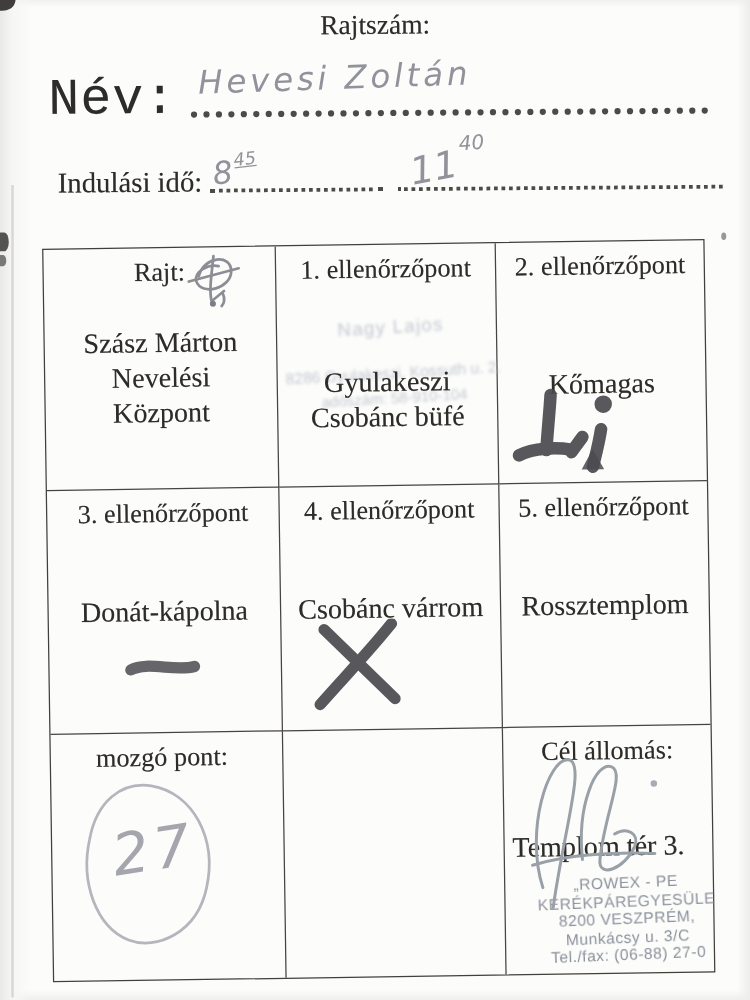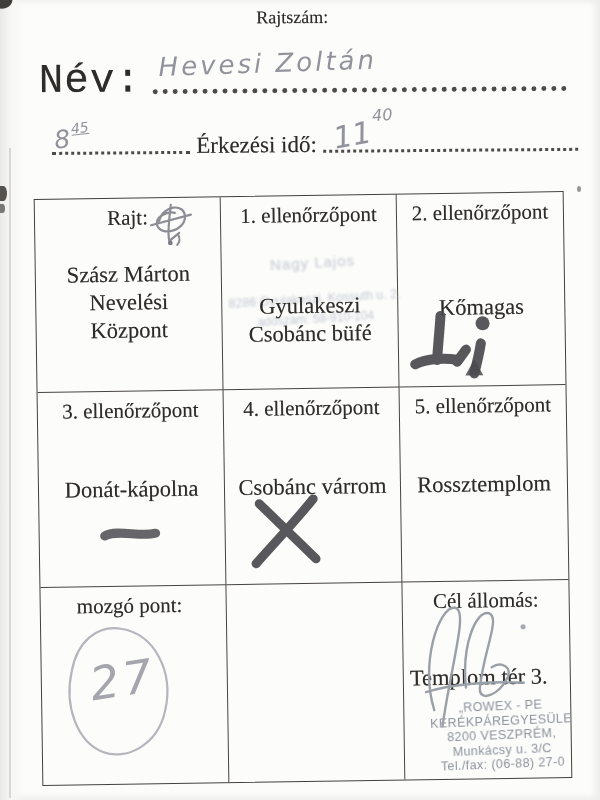--- a/index.html
+++ b/index.html
@@ -16,21 +16,21 @@
   .printed{text-shadow:0.2px 0.2px 0.5px rgba(60,55,50,.45);}
   
   .artifact{position:absolute;}
   #corner-blot{left:-4px;top:-4px;width:16px;height:13px;background:#3f3e3b;border-radius:0 0 70% 0;transform:rotate(8deg);}
   #left-edge-line{left:9px;top:148px;width:2px;height:650px;background:#d7d7d4;}
   #left-blot1{left:0;top:186px;width:7px;height:15px;background:#55534f;border-radius:0 60% 60% 0;}
   #left-blot2{left:0;top:204px;width:5px;height:9px;background:#7a7874;border-radius:0 50% 50% 0;}
   #right-spec{left:577px;top:186px;width:4px;height:6px;background:#9a9894;border-radius:50%;}
   
   #top-block{position:absolute;left:0;top:0;width:600px;transform:rotate(-0.45deg);transform-origin:50% 0;}
-  #rajtszam{position:absolute;left:256px;top:7px;font-size:18px;}
+  #rajtszam{position:absolute;left:256px;top:7px;font-size:22px;}
   #nev-row{position:absolute;left:38px;top:56px;width:532px;display:flex;align-items:flex-end;}
   #nev-label{font-size:41px;letter-spacing:1px;font-family:Liberation Mono, monospace;}
   .dotline{position:relative;}
   #nev-dots{flex:1;margin:0 4px 9px 12px;border-bottom:5px dotted #4d4b47;height:0;}
   #time-row{position:absolute;left:45px;top:132px;width:532px;display:flex;align-items:flex-end;font-size:23px;}
   #start-dots{width:138px;margin:0 6px 5px 6px;border-bottom:3px dotted #4d4b47;height:0;}
   #arrive-dots{flex:1;margin:0 0 5px 6px;border-bottom:3px dotted #4d4b47;height:0;}
   
   .hand{font-family:"DejaVu Sans",sans-serif;color:#91929b;font-style:italic;}
   #nev-hand{position:absolute;left:6px;top:-40px;font-size:26px;letter-spacing:3px;transform:rotate(-1.5deg);white-space:nowrap;}
@@ -76,24 +76,24 @@
   <div id="rajtszam" class="printed">Rajtszám:</div>
 
   <div id="nev-row">
     <span id="nev-label" class="printed">Név:</span>
     <span id="nev-dots" class="dotline">
       <span id="nev-hand" class="hand">Hevesi Zoltán</span>
     </span>
   </div>
 
   <div id="time-row">
+    <span class="printed">Indulási idő:</span>
     <span id="start-dots" class="dotline">
       <span id="start-hand" class="hand"><span>8</span><sup>45</sup></span>
     </span>
-    <span class="printed">Érkezési idő:</span>
     <span id="arrive-dots" class="dotline">
       <span id="arrive-hand" class="hand"><span>11</span><sup>40</sup></span>
     </span>
   </div>
 </div>
 
 <div id="tbl">
 
   <div class="cell">
     <div class="cell-header printed">Rajt:</div>

